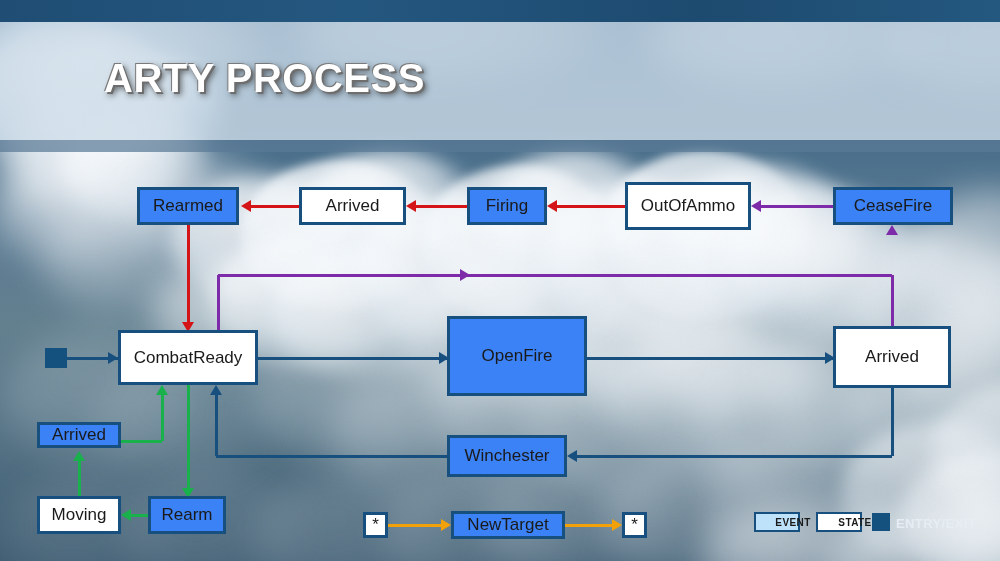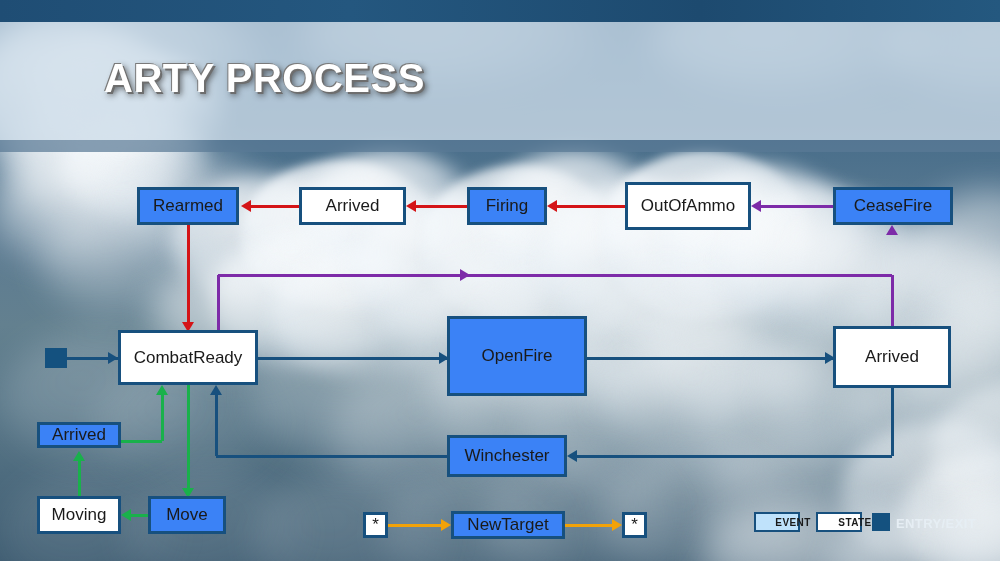--- a/index.html
+++ b/index.html
@@ -249,21 +249,21 @@
       <div class="node state" style="left:299px;top:187px;width:107px;height:38px;">Arrived</div>
       <div class="node event" style="left:467px;top:187px;width:80px;height:38px;">Firing</div>
       <div class="node state" style="left:625px;top:182px;width:126px;height:48px;">OutOfAmmo</div>
       <div class="node event" style="left:833px;top:187px;width:120px;height:38px;">CeaseFire</div>
       <div class="node state" style="left:118px;top:330px;width:140px;height:55px;">CombatReady</div>
       <div class="node event" style="left:447px;top:316px;width:140px;height:80px;">OpenFire</div>
       <div class="node state" style="left:833px;top:326px;width:118px;height:62px;">Arrived</div>
       <div class="node event" style="left:447px;top:435px;width:120px;height:42px;">Winchester</div>
       <div class="node event" style="left:37px;top:422px;width:84px;height:26px;">Arrived</div>
       <div class="node state" style="left:37px;top:496px;width:84px;height:38px;">Moving</div>
-      <div class="node event" style="left:148px;top:496px;width:78px;height:38px;">Move</div>
+      <div class="node event" style="left:148px;top:496px;width:78px;height:38px;">Rearm</div>
       <div class="node state" style="left:363px;top:512px;width:25px;height:26px;">*</div>
       <div class="node event" style="left:451px;top:511px;width:114px;height:28px;">NewTarget</div>
       <div class="node state" style="left:622px;top:512px;width:25px;height:26px;">*</div>
       <div class="entry-marker" style="left:45px;top:348px;width:22px;height:20px;"></div>
     </div>
 
   <div class="legend-chip event" style="left:754px; top:512px; width:46px; height:20px;">EVENT</div>
   <div class="legend-chip state" style="left:816px; top:512px; width:46px; height:20px;">STATE</div>
   <div class="legend-square" style="left:872px; top:513px; width:18px; height:18px;"></div>
   <div class="legend-text" style="left:896px; top:516px;">ENTRY/EXIT</div>

